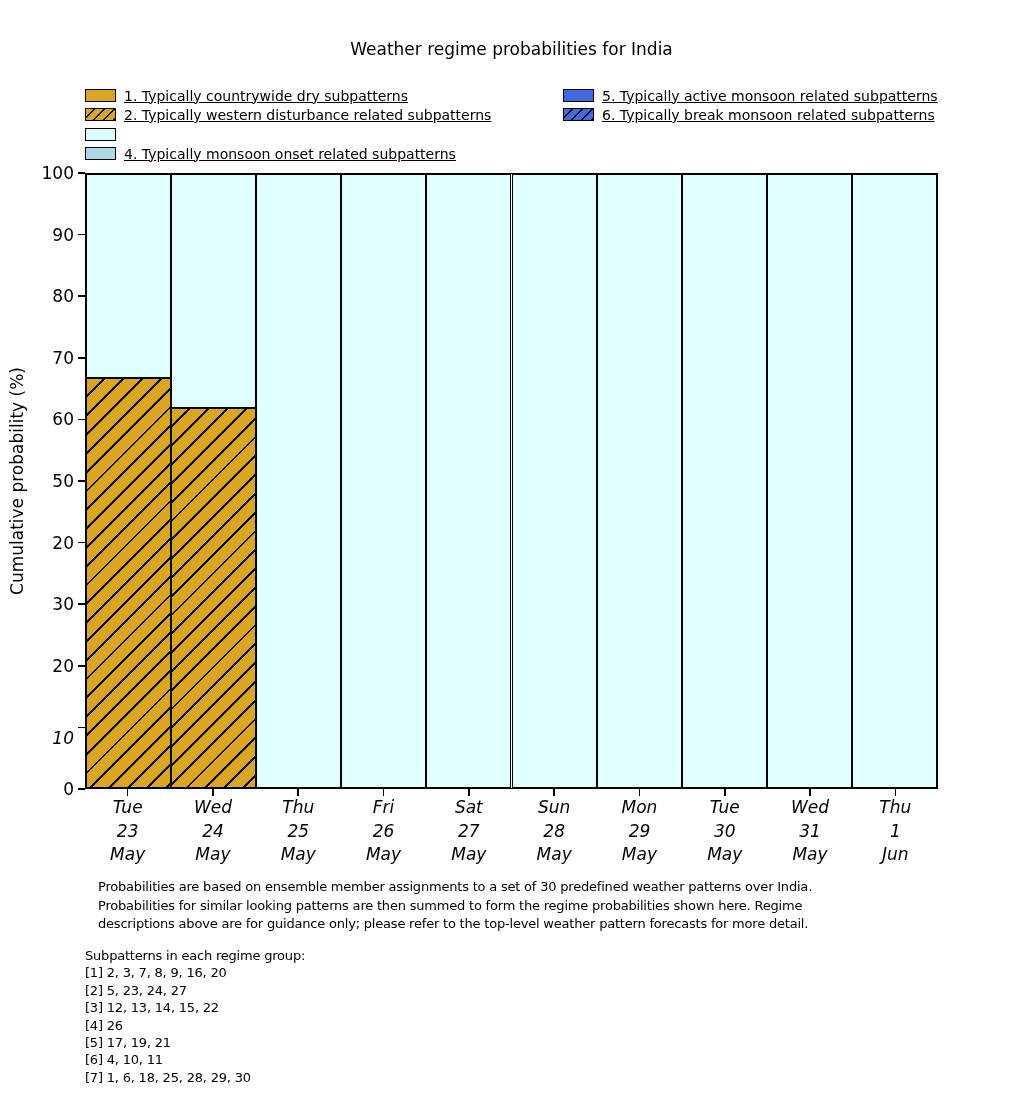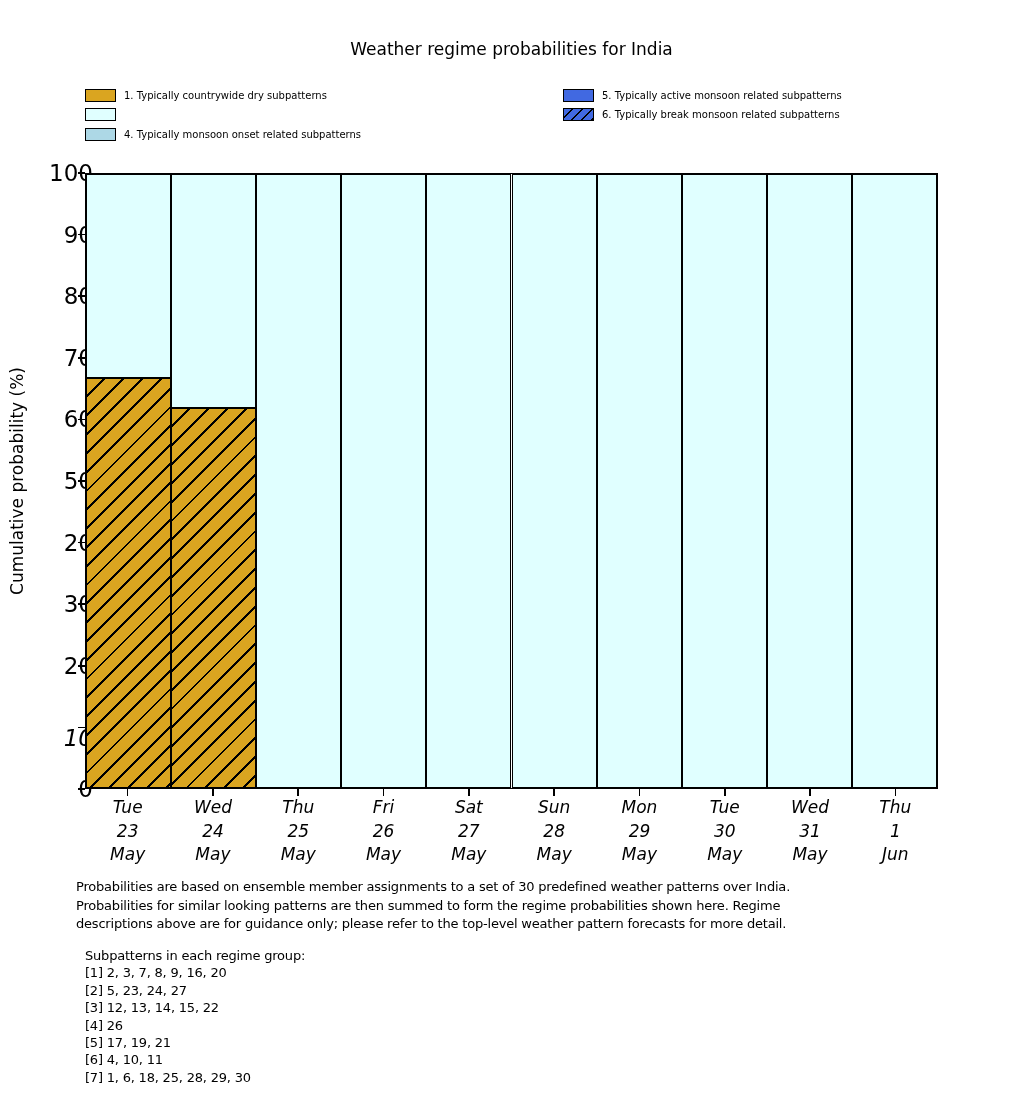--- a/index.html
+++ b/index.html
@@ -35,21 +35,21 @@
     width: 31px; height: 13px;
     border: 1.6px solid #000;
     box-sizing: border-box;
     margin-right: 8px;
     flex: 0 0 auto;
   }
   .swatch-hatch {
     background-image: repeating-linear-gradient(135deg,
       transparent 0, transparent 5.5px, #000 5.5px, #000 7px);
   }
-  .legend-label { font-size: 10px; white-space: nowrap; }
+  .legend-label { font-size: 14px; white-space: nowrap; text-decoration: underline; }
   .ylabel {
     position: absolute;
     left: 17px; top: 481px;
     transform: translate(-50%, -50%) rotate(-90deg);
     font-size: 17px;
     white-space: nowrap;
   }
   .plot {
     position: absolute;
     left: 85px; top: 173px;
@@ -68,23 +68,22 @@
     box-sizing: border-box;
   }
   .segment-hatch {
     background-image: repeating-linear-gradient(135deg,
       transparent 0, transparent 11.3px, #000 11.3px, #000 13.3px);
   }
   .ytick-label {
     position: absolute;
     left: 0; width: 74px;
     text-align: right;
-    font-size: 23px;
+    font-size: 17px;
     line-height: 20px;
-    margin-left: 19px;
   }
   .ytick-mark {
     position: absolute;
     left: 78px; width: 7px; height: 1.6px;
     background: #000;
   }
   .xtick-mark {
     position: absolute;
     top: 789px; width: 1.6px; height: 7px;
     background: #000;
@@ -92,21 +91,21 @@
   .xlabel {
     position: absolute;
     top: 796px;
     text-align: center;
     font-size: 17px;
     line-height: 23.5px;
     font-style: italic;
   }
   .footer-para {
     position: absolute;
-    left: 76px; top: 878px;
+    left: 98px; top: 878px;
     font-size: 13px;
     line-height: 18.6px;
     letter-spacing: -0.2px;
     white-space: nowrap;
   }
   .footer-sub {
     position: absolute;
     left: 85px; top: 947px;
     font-size: 13px;
     line-height: 17.4px;
@@ -120,20 +119,24 @@
 <div class="page">
 
   <div class="title">
     <div>Weather regime probabilities for India</div>
   </div>
 
   <div class="legend-col legend-left">
       <div class="legend-item">
         <span class="swatch" style="background-color: rgb(218, 165, 32);"></span>
         <span class="legend-label">1. Typically countrywide dry subpatterns</span>
+      </div>
+      <div class="legend-item">
+        <span class="swatch swatch-hatch" style="background-color: rgb(218, 165, 32);"></span>
+        <span class="legend-label">2. Typically western disturbance related subpatterns</span>
       </div>
       <div class="legend-item">
         <span class="swatch" style="background-color: rgb(224, 255, 255);"></span>
       </div>
       <div class="legend-item">
         <span class="swatch" style="background-color: rgb(173, 216, 230);"></span>
         <span class="legend-label">4. Typically monsoon onset related subpatterns</span>
       </div>
     </div>
   <div class="legend-col legend-right">

